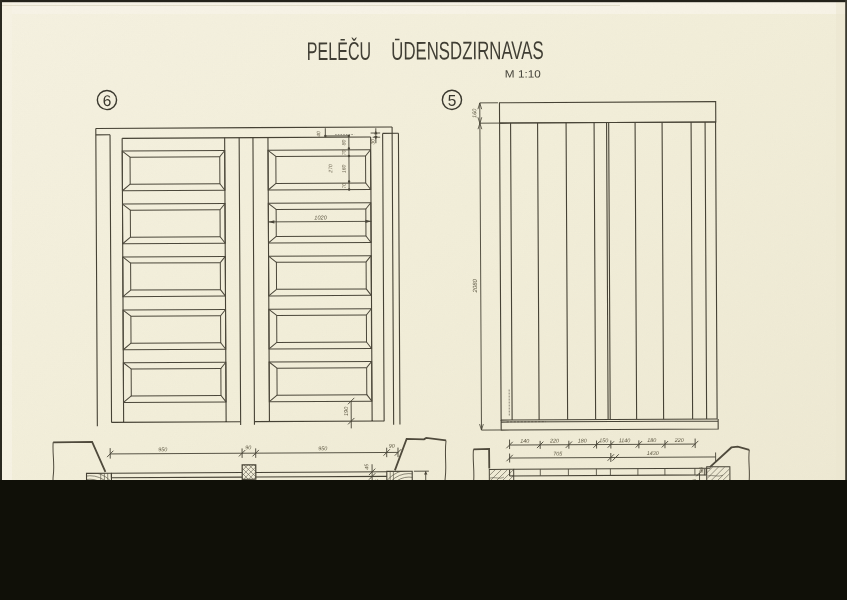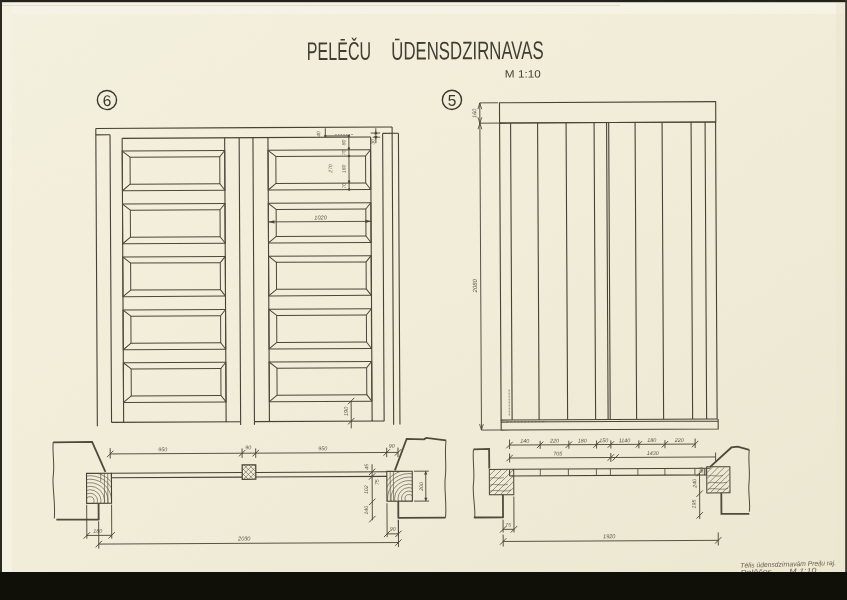--- a/index.html
+++ b/index.html
@@ -1,16 +1,16 @@
 <!DOCTYPE html>
 <html><head>
 <meta charset="utf-8">
 <style>
   html,body{margin:0;padding:0;background:#101008;}
-  #page{position:relative;width:847px;height:572px;overflow:hidden;background:#f2eed9;}
+  #page{position:relative;width:847px;height:480px;overflow:hidden;background:#f2eed9;}
   svg text{font-family:"Liberation Sans",sans-serif;}
 </style>
 </head>
 <body>
 
 <div id="page">
 <svg width="847" height="600" viewBox="0 0 847 600" xmlns="http://www.w3.org/2000/svg">
 <defs>
   <filter id="grain" x="0" y="0" width="100%" height="100%">
     <feTurbulence type="fractalNoise" baseFrequency="0.9" numOctaves="2" seed="7" result="n"></feTurbulence>

